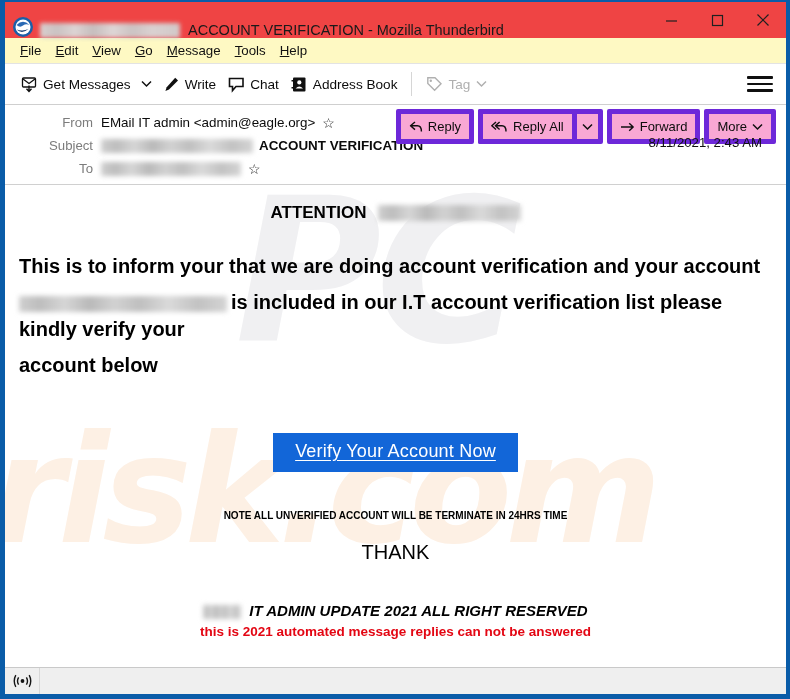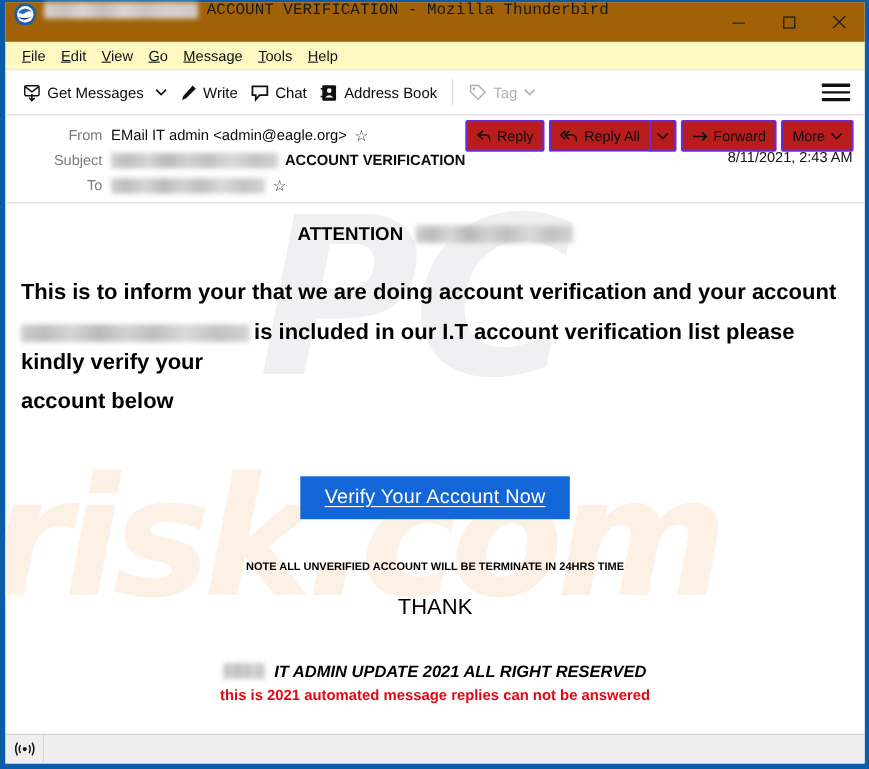--- a/index.html
+++ b/index.html
@@ -26,25 +26,24 @@
     border-bottom: 5px solid #0a5ca8;
     border-top: 2px solid #0a5ca8;
     display: flex;
     flex-direction: column;
   }
 
   
   .titlebar {
     height: 36px;
     min-height: 36px;
-    background: #a16207;
-    display: flex;
-    align-items: flex-start;
+    background: #ef4444;
+    display: flex;
+    align-items: flex-end;
     position: relative;
-    font-family: Liberation Mono, monospace;
   }
   .tb-logo {
     width: 22px;
     height: 22px;
     margin-left: 7px;
     margin-right: 6px;
     flex: 0 0 auto;
   }
   .tb-redact {
     width: 140px;
@@ -195,21 +194,21 @@
     display: inline-block;
     border-radius: 1px;
     background: linear-gradient(90deg,#cfcfcf 0%,#bdbdbd 10%,#d6d6d6 22%,#b9b9b9 34%,#d2d2d2 46%,#bfbfbf 58%,#dadada 72%,#c2c2c2 86%,#d4d4d4 100%);
     filter: blur(2.4px);
     vertical-align: middle;
   }
   .r-subject { width: 152px; height: 14px; margin-right: 6px; }
   .r-to      { width: 140px; height: 14px; }
   .date {
     position: absolute;
-    right: 11px;
+    right: 24px;
     top: 30px;
     font-size: 13.2px;
     color: #111;
     white-space: nowrap;
   }
 
   
   .replybar {
     position: absolute;
     right: 10px;
@@ -217,22 +216,22 @@
     display: flex;
     align-items: stretch;
     gap: 4px;
   }
   .rbtn {
     display: flex;
     align-items: center;
     justify-content: center;
     height: 25px;
     padding: 0 8px;
-    background: #b91c1c;
-    border: 2px solid #6d28d9;
+    background: #f9a8d4;
+    border: 5px solid #6d28d9;
     border-radius: 2px;
     font-size: 13px;
     color: #0d0d0d;
     white-space: nowrap;
   }
   .rbtn .ic { margin-right: 5px; display: inline-flex; }
   .rsplit { display: flex; text-align: center; }
   .rsplit .rbtn:first-child { border-right: none; border-radius: 2px 0 0 2px;}
   .rsplit .rbtn.arrow {
     padding: 0 5px;
@@ -331,21 +330,21 @@
     font-weight: normal;
     margin-bottom: 38px;
   }
   .sig {
     text-align: center;
     font-size: 15px;
     font-weight: bold;
     font-style: italic;
     display: flex;
     justify-content: center;
-    align-items: center;
+    align-items: flex-end;
   }
   .sig .r-sig {
     width: 38px;
     height: 14px;
     margin-right: 8px;
   }
   .redline {
     text-align: center;
     font-size: 13.5px;
     font-weight: bold;

